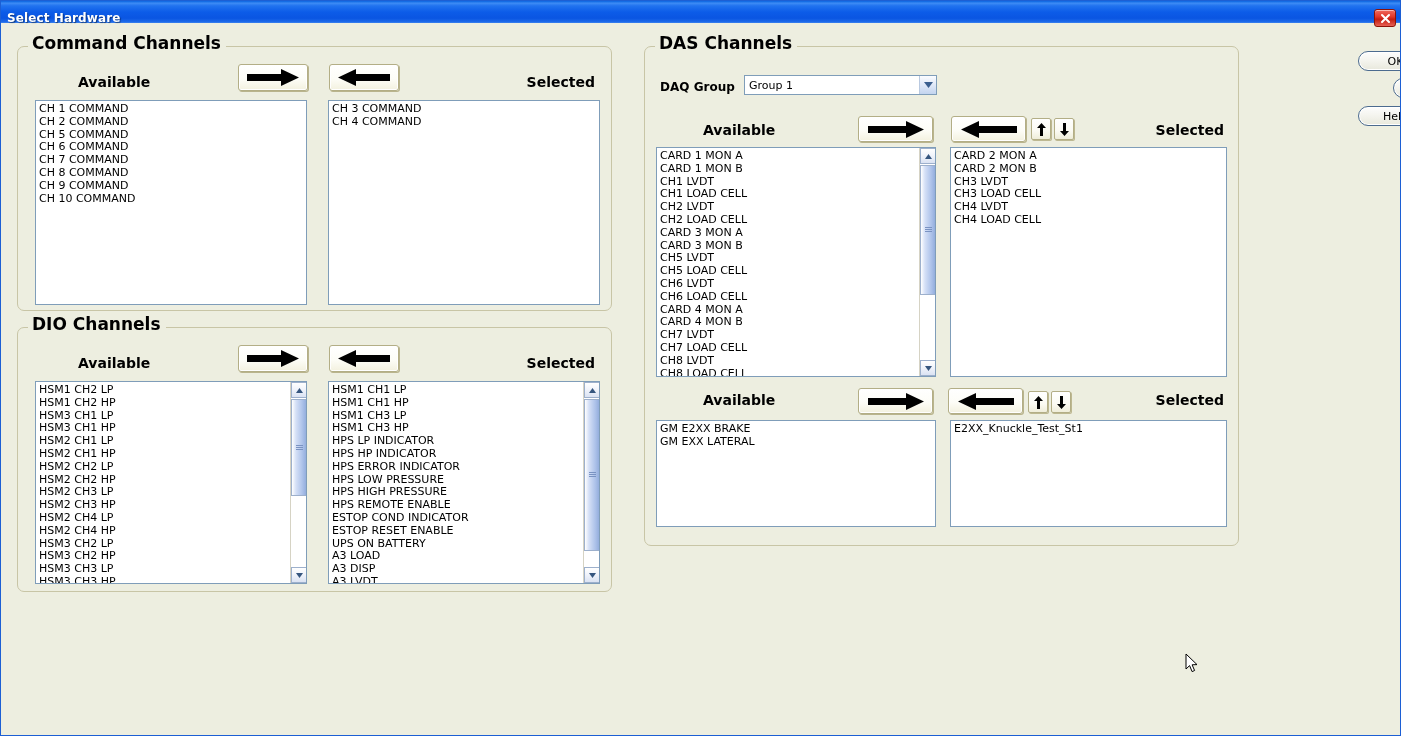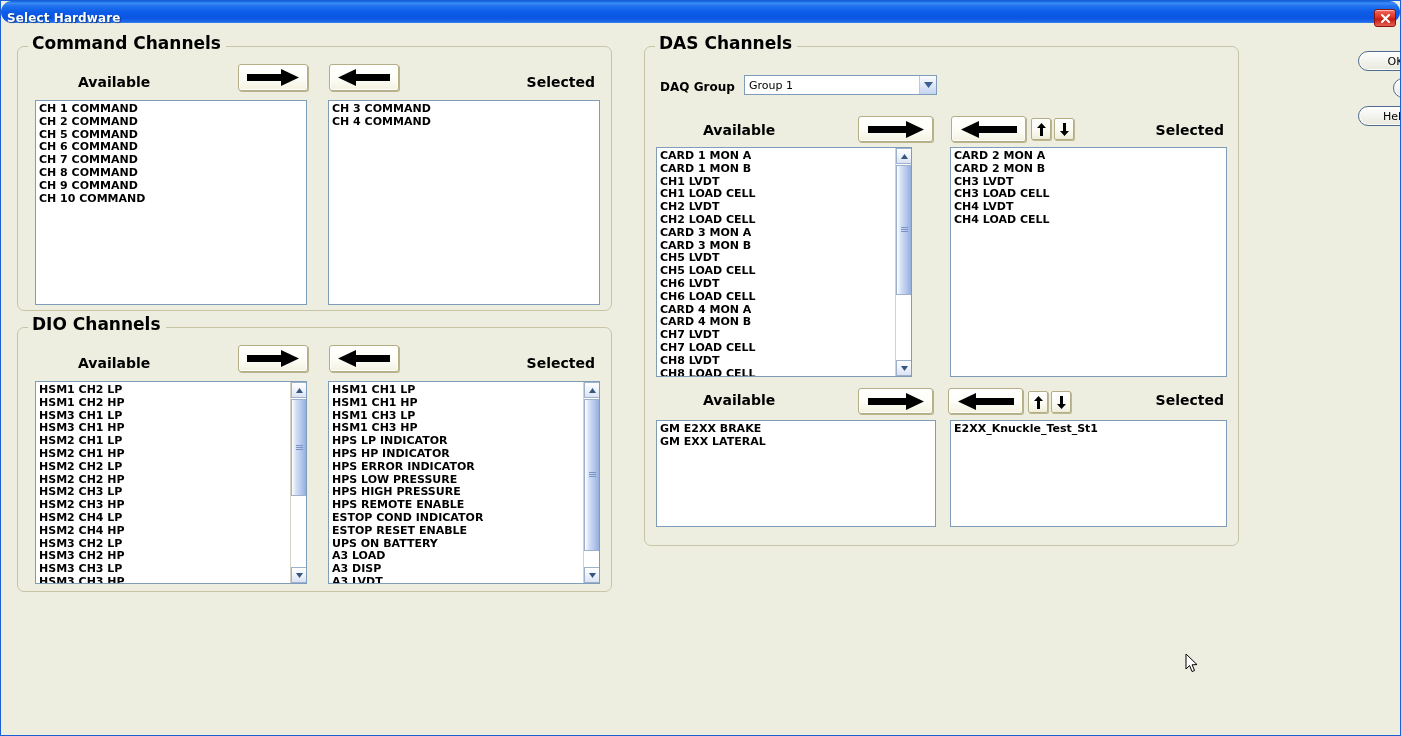--- a/index.html
+++ b/index.html
@@ -17,21 +17,20 @@
 
   
   #titlebar {
     position: absolute; left: 0; top: 0;
     width: 1399px; height: 22px;
     background: linear-gradient(to bottom,
         #0a64e0 0%, #3d8cf5 10%, #2173ef 22%,
         #0c5ce8 50%, #0a55e2 78%, #1f6cea 96%, #4a8bf0 100%);
     display: flex; align-items: center;
     padding: 12px 2px 0 6px;
-    border-radius: 11px;
   }
   #titlebar .title-text {
     color: #ffffff;
     font-size: 12px;
     font-weight: bold;
     letter-spacing: 0.1px;
     text-shadow: 1px 1px 1px rgba(0,0,0,0.45);
     flex: 1;
   }
   #close-btn {
@@ -72,21 +71,20 @@
     white-space: nowrap;
     margin-left: 44px;
   }
 
   
   .listbox {
     position: absolute;
     background: #ffffff;
     border: 1px solid #7f9db9;
     overflow: hidden;
-    font-weight: bold;
   }
   .listbox .items {
     position: absolute;
     left: 0; top: 0;
     padding: 2px 0 0 3px;
   }
   .listbox .item {
     font-family: "DejaVu Sans", "Liberation Sans", sans-serif;
     font-size: 11px;
     line-height: 12.8px;
@@ -375,21 +373,21 @@
     <svg width="9" height="13" viewBox="0 0 9 13" aria-hidden="true">
       <path d="M4.5 0 L9 5 L6 5 L6 13 L3 13 L3 5 L0 5 Z" fill="#000"></path>
     </svg>
   </div>
   <div class="smallbtn" style="left:409px; top:71px; width:20px; height:22px;">
     <svg width="9" height="13" viewBox="0 0 9 13" aria-hidden="true">
       <path d="M4.5 13 L9 8 L6 8 L6 0 L3 0 L3 8 L0 8 Z" fill="#000"></path>
     </svg>
   </div>
 
-  <div class="listbox with-sb" style="left:11px; top:100px; width:256px; height:230px;">
+  <div class="listbox with-sb" style="left:11px; top:100px; width:280px; height:230px;">
     <div class="items">
         <div class="item">CARD 1 MON A</div>
         <div class="item">CARD 1 MON B</div>
         <div class="item">CH1 LVDT</div>
         <div class="item">CH1 LOAD CELL</div>
         <div class="item">CH2 LVDT</div>
         <div class="item">CH2 LOAD CELL</div>
         <div class="item">CARD 3 MON A</div>
         <div class="item">CARD 3 MON B</div>
         <div class="item">CH5 LVDT</div>

